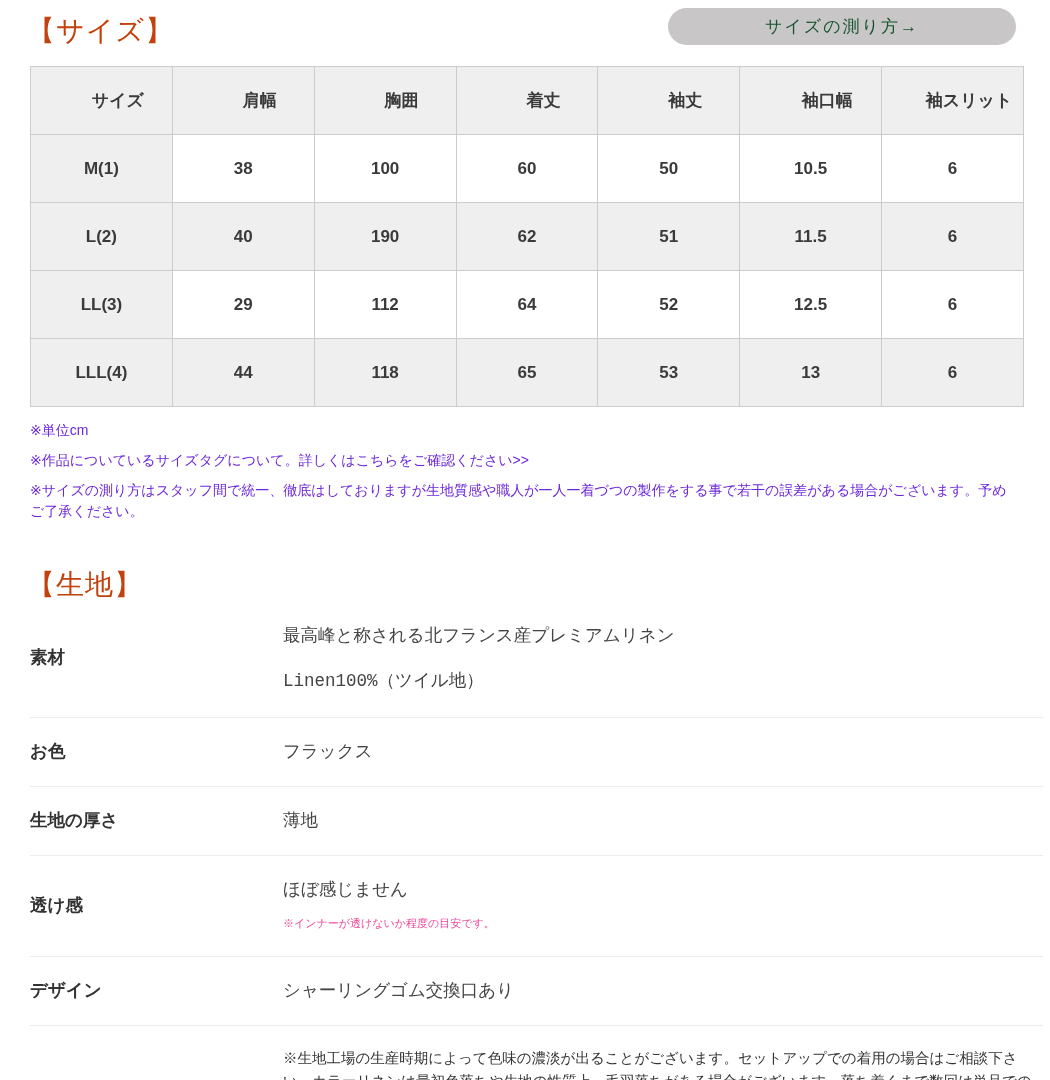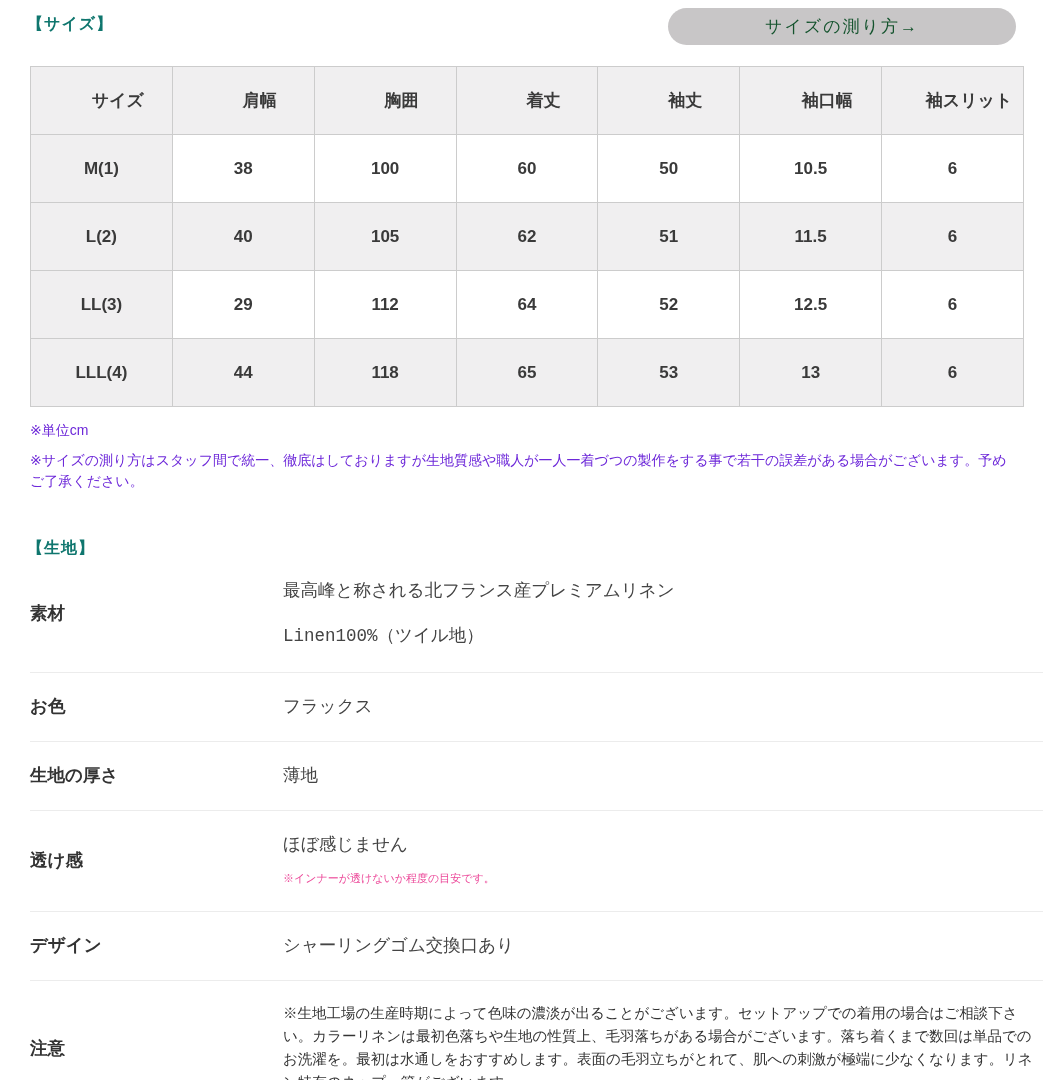--- a/index.html
+++ b/index.html
@@ -5,21 +5,21 @@
   html,body{margin:0;padding:0;}
   body{
     width:1050px;height:1080px;overflow:hidden;background:#ffffff;
     font-family:"Liberation Sans","DejaVu Sans",sans-serif;color:#333;
   }
   .page{position:relative;width:1050px;height:1080px;overflow:hidden;}
 
   
   .top-bar{display:flex;justify-content:space-between;align-items:flex-start;
     padding:8px 34px 0 27px;height:58px;box-sizing:border-box;}
-  .section-heading{font-size:16px;font-weight:bold;color:#0f766e;margin:6px 0 0 0;
+  .section-heading{font-size:28px;font-weight:normal;color:#c2410c;margin:6px 0 0 0;
     letter-spacing:1px;line-height:1.2;}
   .measure-btn{width:348px;height:37px;border:none;border-radius:19px;
     background:#c8c6c7;color:#14532d;font-size:17px;letter-spacing:2px;
     display:flex;align-items:center;justify-content:center;cursor:pointer;
     font-family:inherit;}
 
   
   .size-table{border-collapse:collapse;table-layout:fixed;width:994px;
     margin:8px 0 0 30px;}
   .size-table th,.size-table td{
@@ -77,21 +77,21 @@
           <td>38</td>
           <td>100</td>
           <td>60</td>
           <td>50</td>
           <td>10.5</td>
           <td>6</td>
         </tr>
         <tr class="zebra">
           <th>L(2)</th>
           <td>40</td>
-          <td>105</td>
+          <td>190</td>
           <td>62</td>
           <td>51</td>
           <td>11.5</td>
           <td>6</td>
         </tr>
         <tr>
           <th>LL(3)</th>
           <td>29</td>
           <td>112</td>
           <td>64</td>
@@ -106,20 +106,21 @@
           <td>65</td>
           <td>53</td>
           <td>13</td>
           <td>6</td>
         </tr>
       </tbody>
   </table>
 
   <ul class="size-notes" id="size-notes">
       <li>※単位cm</li>
+      <li>※作品についているサイズタグについて。詳しくはこちらをご確認ください&gt;&gt;</li>
       <li>※サイズの測り方はスタッフ間で統一、徹底はしておりますが生地質感や職人が一人一着づつの製作をする事で若干の誤差がある場合がございます。予めご了承ください。</li>
     </ul>
 
   <div class="fabric-heading-wrap">
     <h1 class="section-heading">【生地】</h1>
   </div>
 
   <div class="fabric-rows" id="fabric-rows">
       <div class="fabric-row row-material">
         <div class="fabric-label">素材</div>

